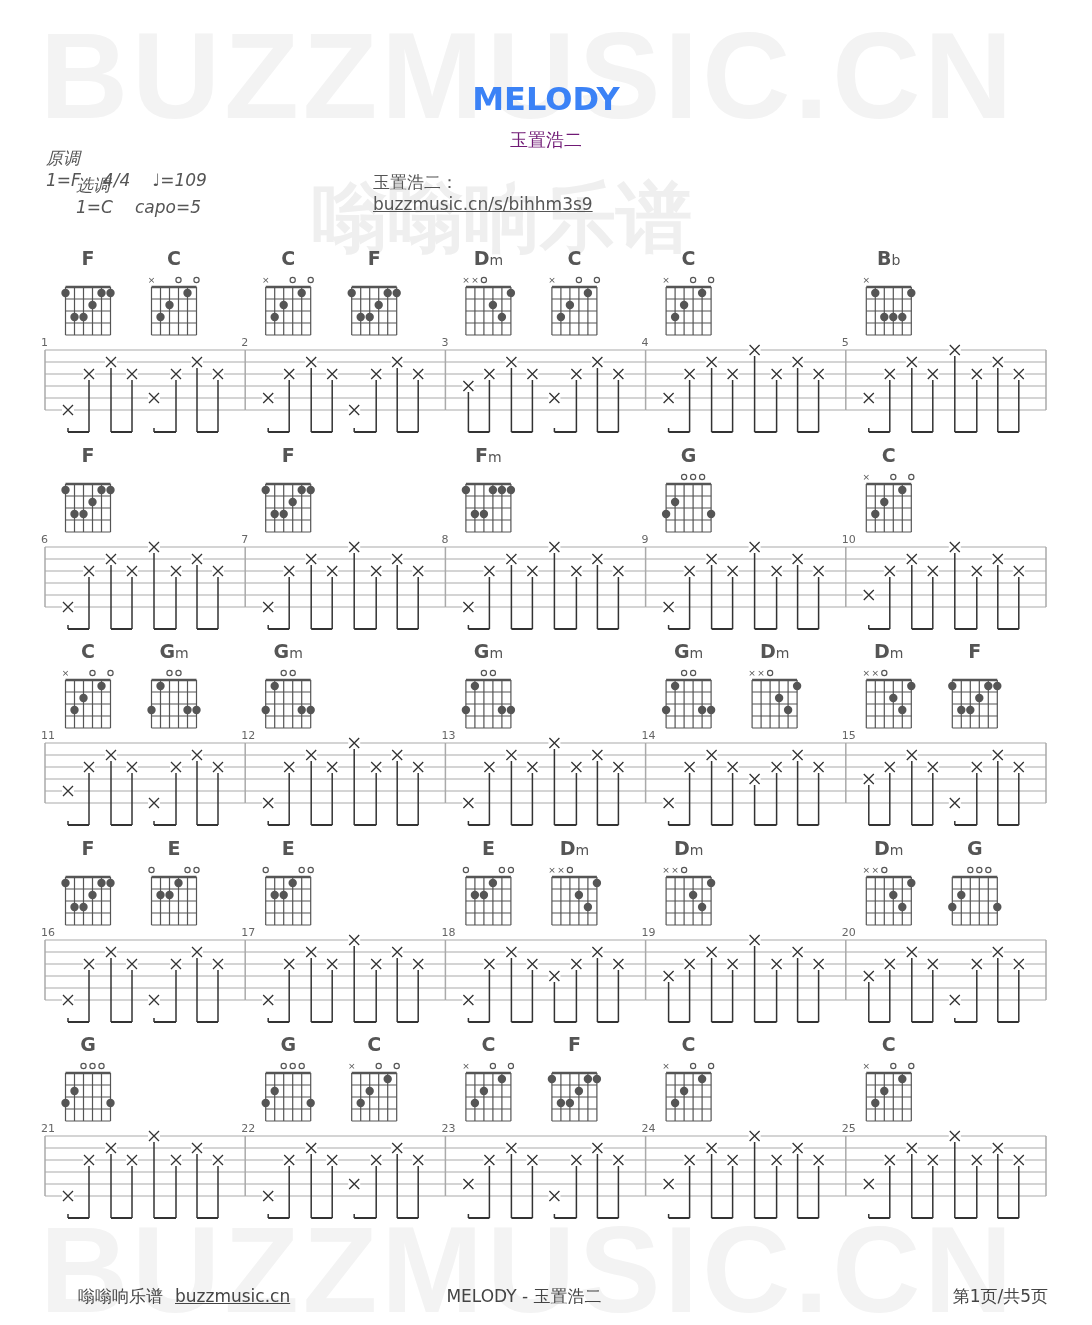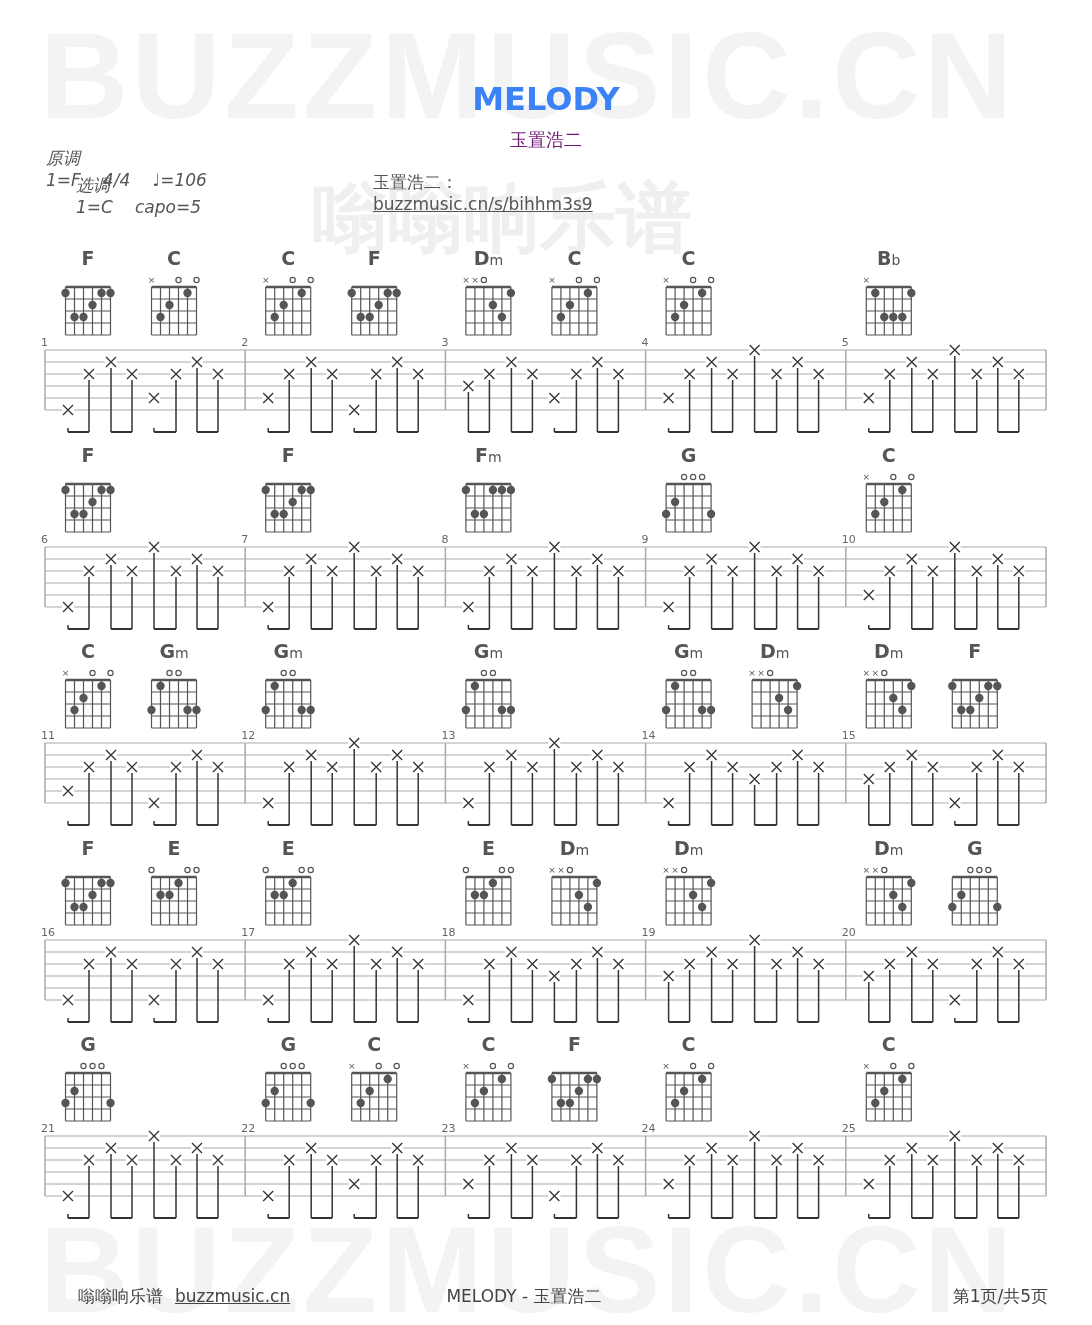--- a/index.html
+++ b/index.html
@@ -24,21 +24,21 @@
 
 <div class="wm wm-top">BUZZMUSIC.CN</div>
 <div class="wm wm-cn">嗡嗡响乐谱</div>
 <div class="wm wm-bot">BUZZMUSIC.CN</div>
 
 <div class="layer">
   <div class="title">MELODY</div>
   <div class="artist">玉置浩二</div>
 
   <div class="meta" style="left:46px;top:147px;">
-    <span>原调1=F</span><span>4/4</span><span>♩=106</span>
+    <span>原调1=F</span><span>4/4</span><span>♩=109</span>
   </div>
   <div class="meta" style="left:46px;top:174px;margin-left:30px;">
     <span>选调1=C</span><span>capo=5</span>
   </div>
 
   <div class="url-label">
     <span>玉置浩二：</span><a class="url">buzzmusic.cn/s/bihhm3s9</a>
   </div>
 
 </div>

